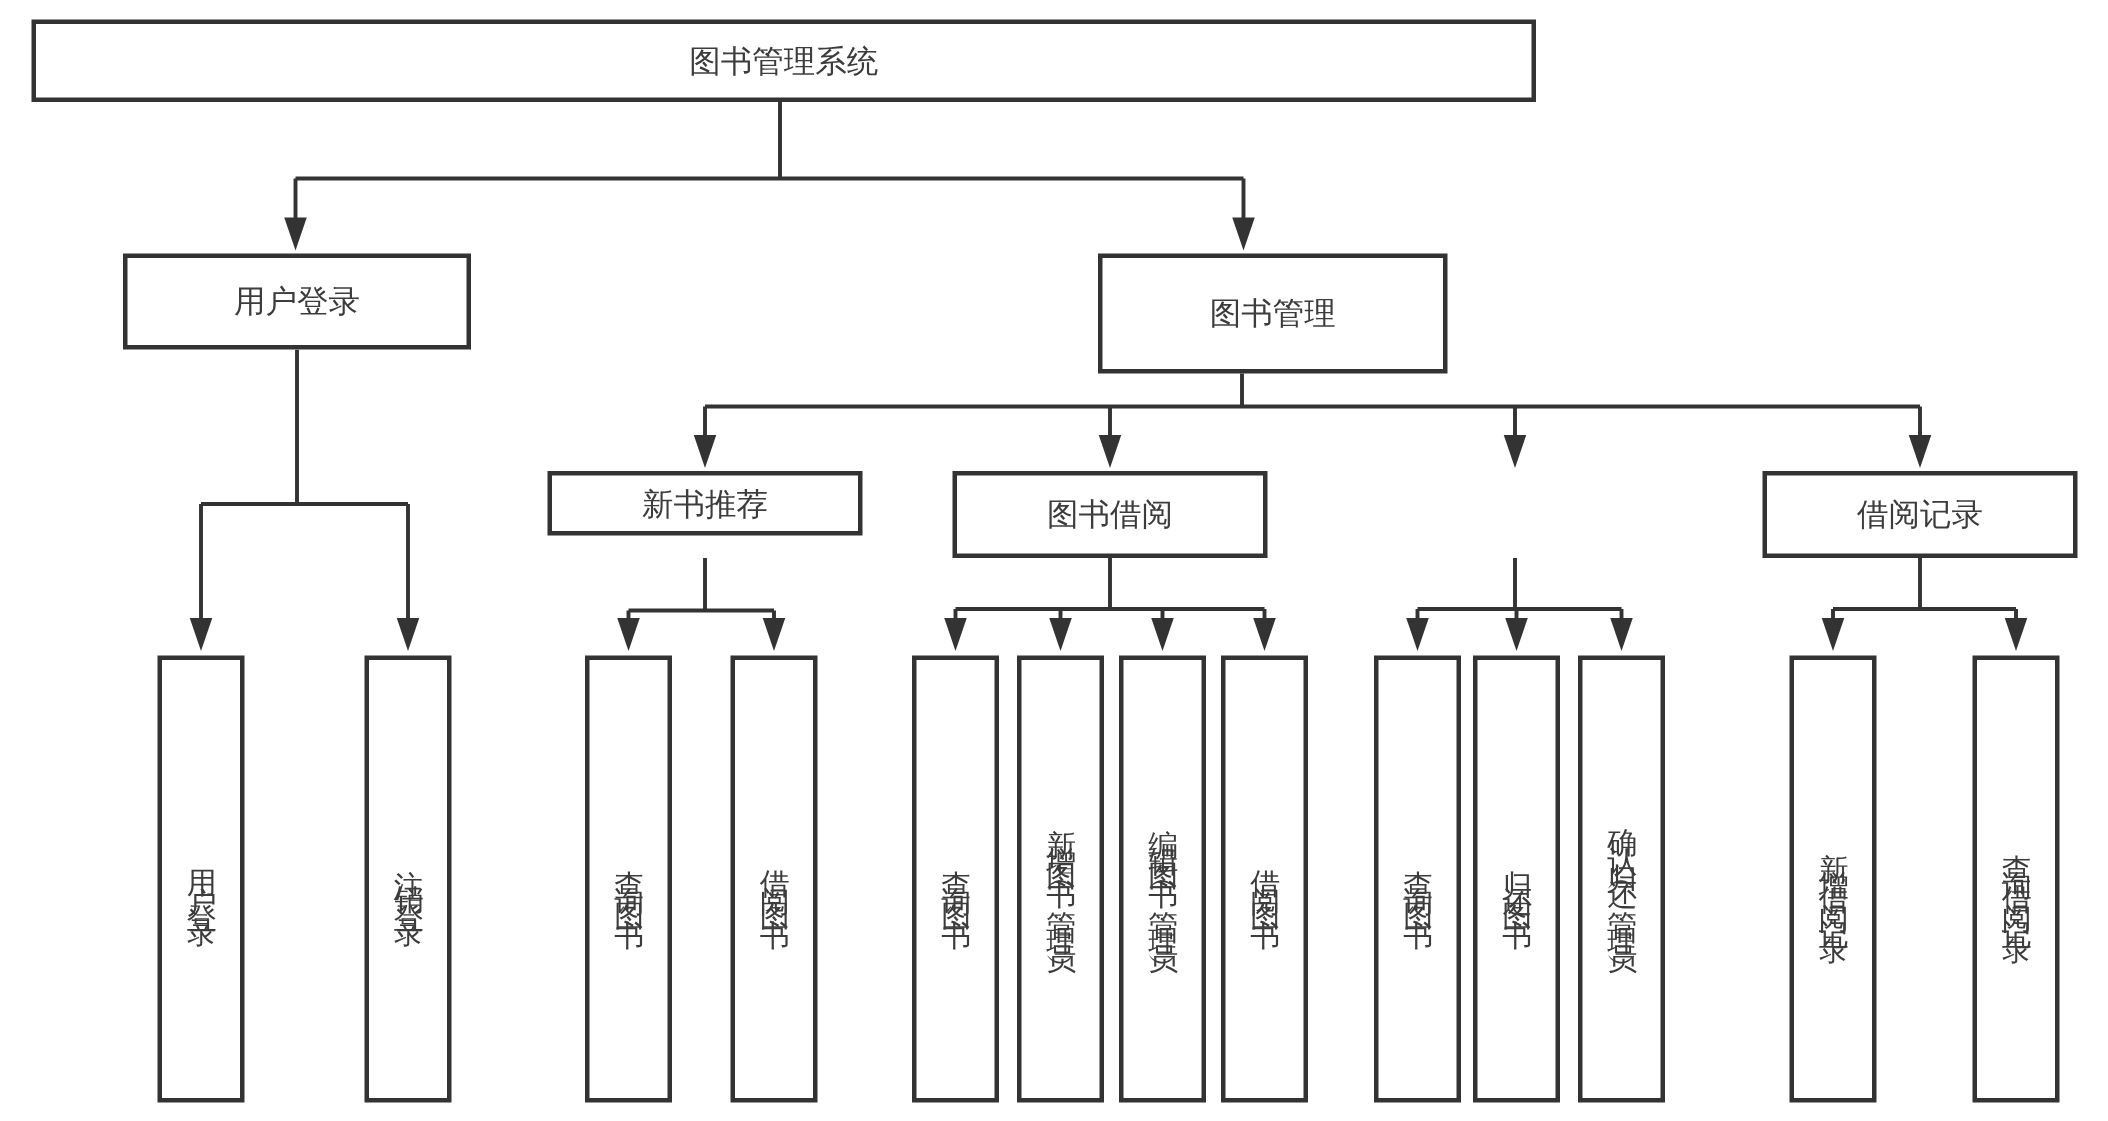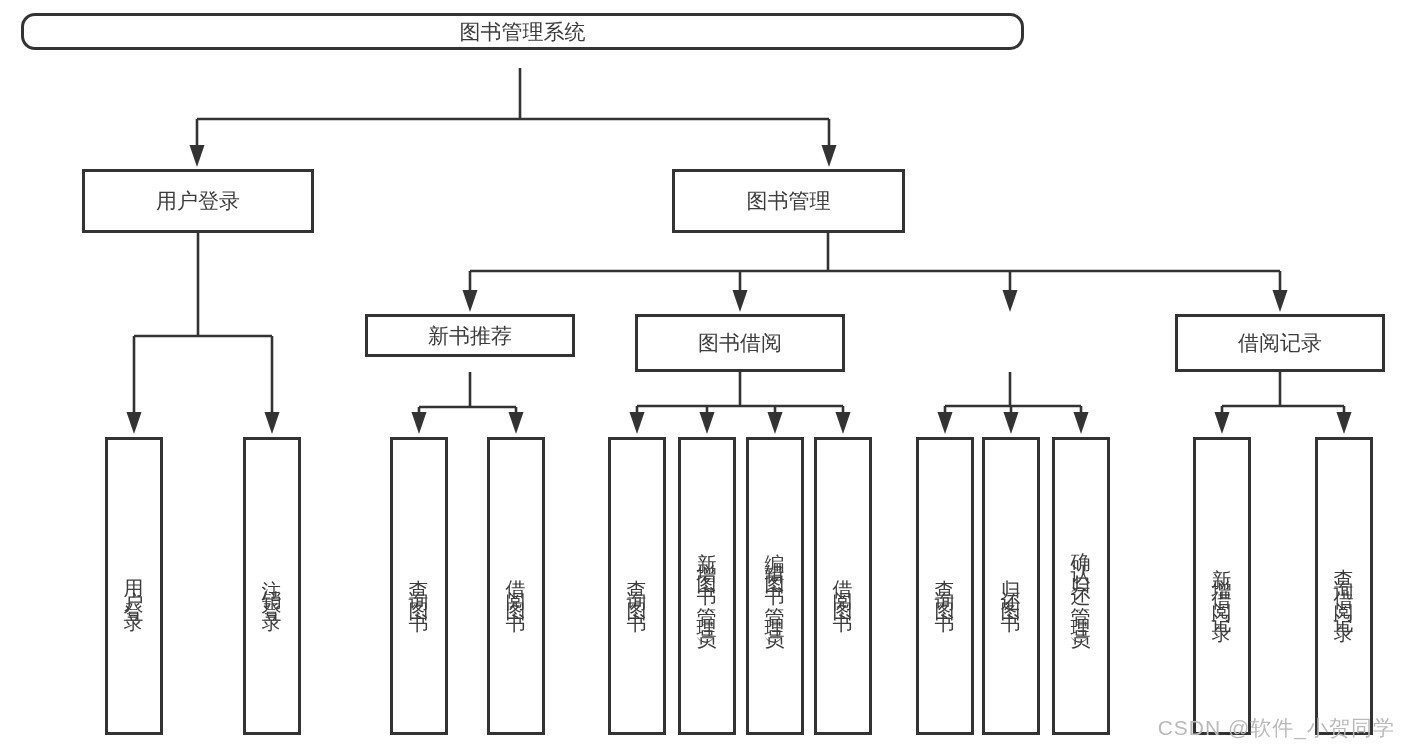--- a/index.html
+++ b/index.html
@@ -74,24 +74,24 @@
     <polygon points="699.5,412 714.5,412 707,434"></polygon>
     <polygon points="767.5,412 782.5,412 775,434"></polygon>
     <polygon points="835.5,412 850.5,412 843,434"></polygon>
     <polygon points="937.5,412 952.5,412 945,434"></polygon>
     <polygon points="1003.5,412 1018.5,412 1011,434"></polygon>
     <polygon points="1073.5,412 1088.5,412 1081,434"></polygon>
     <polygon points="1214.5,412 1229.5,412 1222,434"></polygon>
     <polygon points="1336.5,412 1351.5,412 1344,434"></polygon>
   </svg>
 
-  <div class="box" style="left:21px; top:13px; width:1003px; height:37px;border-radius:14px;">图书管理系统</div>
+  <div class="box" style="left:21px; top:13px; width:1003px; height:55px;">图书管理系统</div>
 
   <div class="box" style="left:82px; top:169px; width:232px; height:64px;">用户登录</div>
-  <div class="box" style="left:672px; top:169px; width:233px; height:64px;">图书管理</div>
+  <div class="box" style="left:732px; top:169px; width:233px; height:80px;">图书管理</div>
 
   <div class="box" style="left:365px; top:314px; width:210px; height:43px;">新书推荐</div>
   <div class="box" style="left:635px; top:314px; width:210px; height:58px;">图书借阅</div>
   <div class="box" style="left:1175px; top:314px; width:210px; height:58px;">借阅记录</div>
 
   <div class="box leaf" style="left:105px; top:437px; width:58px; height:298px;">
     <span class="vtext">用户登录</span>
   </div>
   <div class="box leaf" style="left:243px; top:437px; width:58px; height:298px;">
     <span class="vtext">注销登录</span>
@@ -127,15 +127,14 @@
     <span class="vtext">确认归还（管理员）</span>
   </div>
 
   <div class="box leaf" style="left:1193px; top:437px; width:58px; height:298px;">
     <span class="vtext">新增借阅记录</span>
   </div>
   <div class="box leaf" style="left:1315px; top:437px; width:58px; height:298px;">
     <span class="vtext">查询借阅记录</span>
   </div>
 
-  <div class="watermark">CSDN @软件_小贺同学</div>
 
 </div>
 
 </body></html>

